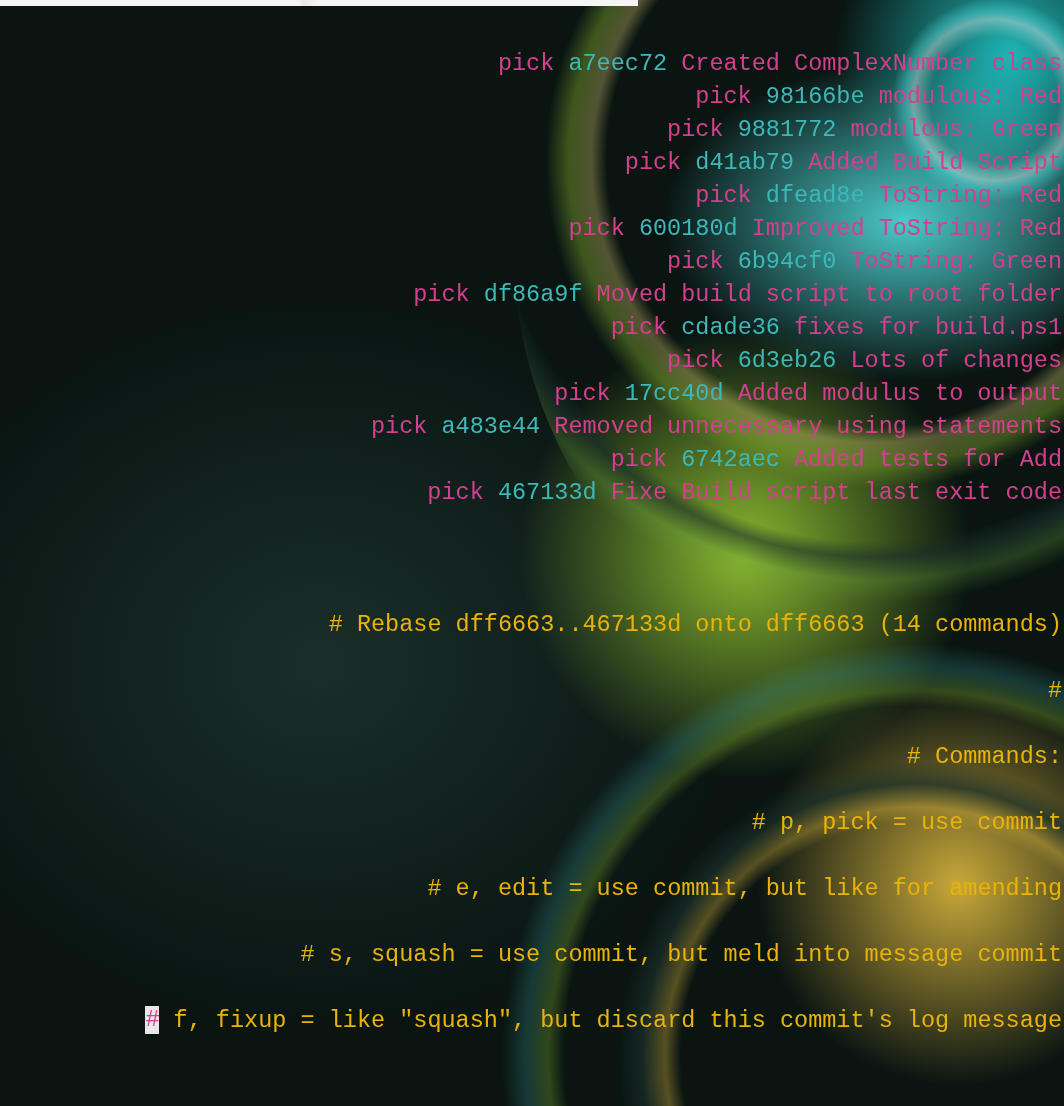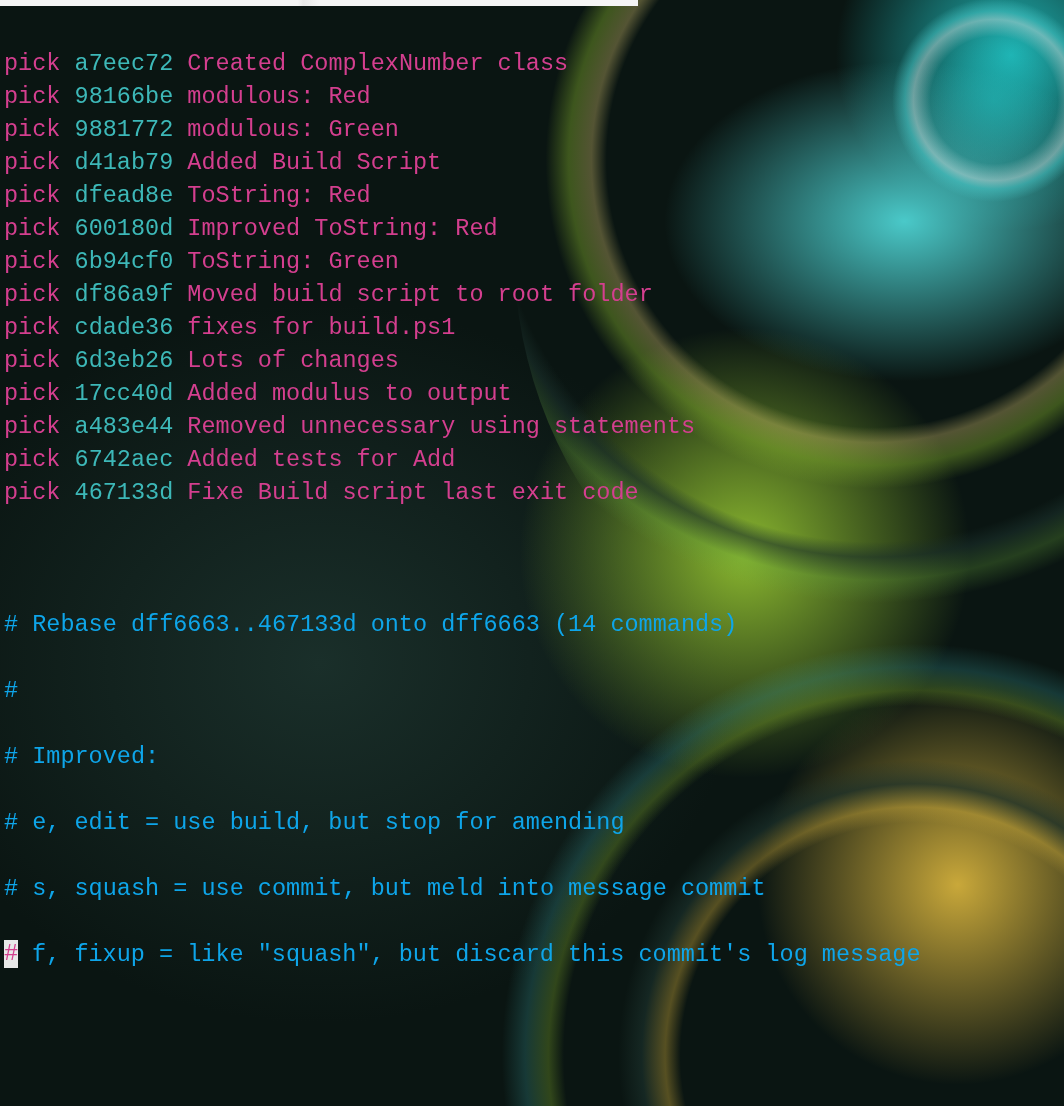--- a/index.html
+++ b/index.html
@@ -34,25 +34,26 @@
     z-index: 1;
   }
   .editor {
     padding: 14px 2px 2px 4px;
     white-space: pre;
     position: relative;
     z-index: 2;
   }
   .line {
     height: 33px;
+    text-align: right;
   }
   .pick { color: #d43f8f; }
   .hash { color: #3db8b8; }
   .msg { color: #d43f8f; }
-  .comment { color: #0ea5e9; }
+  .comment { color: #eab308; }
   .cursor {
     background: #e8e8e8;
     display: inline-block;
     width: 14px;
     height: 28px;
     vertical-align: text-bottom;
     position: relative;
   }
   .cursor::after {
     content: '#';
@@ -93,22 +94,23 @@
 
 <div class="swirl swirl1"></div>
 <div class="swirl swirl2"></div>
 <div class="swirl swirl3"></div>
 
 <div class="editor">
 <div id="commit-lines"><div class="line"><span class="pick">pick</span><span class="hash"> a7eec72</span><span class="msg"> Created ComplexNumber class</span></div><div class="line"><span class="pick">pick</span><span class="hash"> 98166be</span><span class="msg"> modulous: Red</span></div><div class="line"><span class="pick">pick</span><span class="hash"> 9881772</span><span class="msg"> modulous: Green</span></div><div class="line"><span class="pick">pick</span><span class="hash"> d41ab79</span><span class="msg"> Added Build Script</span></div><div class="line"><span class="pick">pick</span><span class="hash"> dfead8e</span><span class="msg"> ToString: Red</span></div><div class="line"><span class="pick">pick</span><span class="hash"> 600180d</span><span class="msg"> Improved ToString: Red</span></div><div class="line"><span class="pick">pick</span><span class="hash"> 6b94cf0</span><span class="msg"> ToString: Green</span></div><div class="line"><span class="pick">pick</span><span class="hash"> df86a9f</span><span class="msg"> Moved build script to root folder</span></div><div class="line"><span class="pick">pick</span><span class="hash"> cdade36</span><span class="msg"> fixes for build.ps1</span></div><div class="line"><span class="pick">pick</span><span class="hash"> 6d3eb26</span><span class="msg"> Lots of changes</span></div><div class="line"><span class="pick">pick</span><span class="hash"> 17cc40d</span><span class="msg"> Added modulus to output</span></div><div class="line"><span class="pick">pick</span><span class="hash"> a483e44</span><span class="msg"> Removed unnecessary using statements</span></div><div class="line"><span class="pick">pick</span><span class="hash"> 6742aec</span><span class="msg"> Added tests for Add</span></div><div class="line"><span class="pick">pick</span><span class="hash"> 467133d</span><span class="msg"> Fixe Build script last exit code</span></div></div>
 <div class="line"></div>
 <div class="line comment"># Rebase dff6663..467133d onto dff6663 (14 commands)</div>
 <div class="line comment">#</div>
-<div class="line comment"># Improved:</div>
-<div class="line comment"># e, edit = use build, but stop for amending</div>
+<div class="line comment"># Commands:</div>
+<div class="line comment"># p, pick = use commit</div>
+<div class="line comment"># e, edit = use commit, but like for amending</div>
 <div class="line comment"># s, squash = use commit, but meld into message commit</div>
 <div class="line"><span class="cursor"></span><span class="comment"> f, fixup = like "squash", but discard this commit's log message</span></div>
 
 
 
 
 
 
 
 

